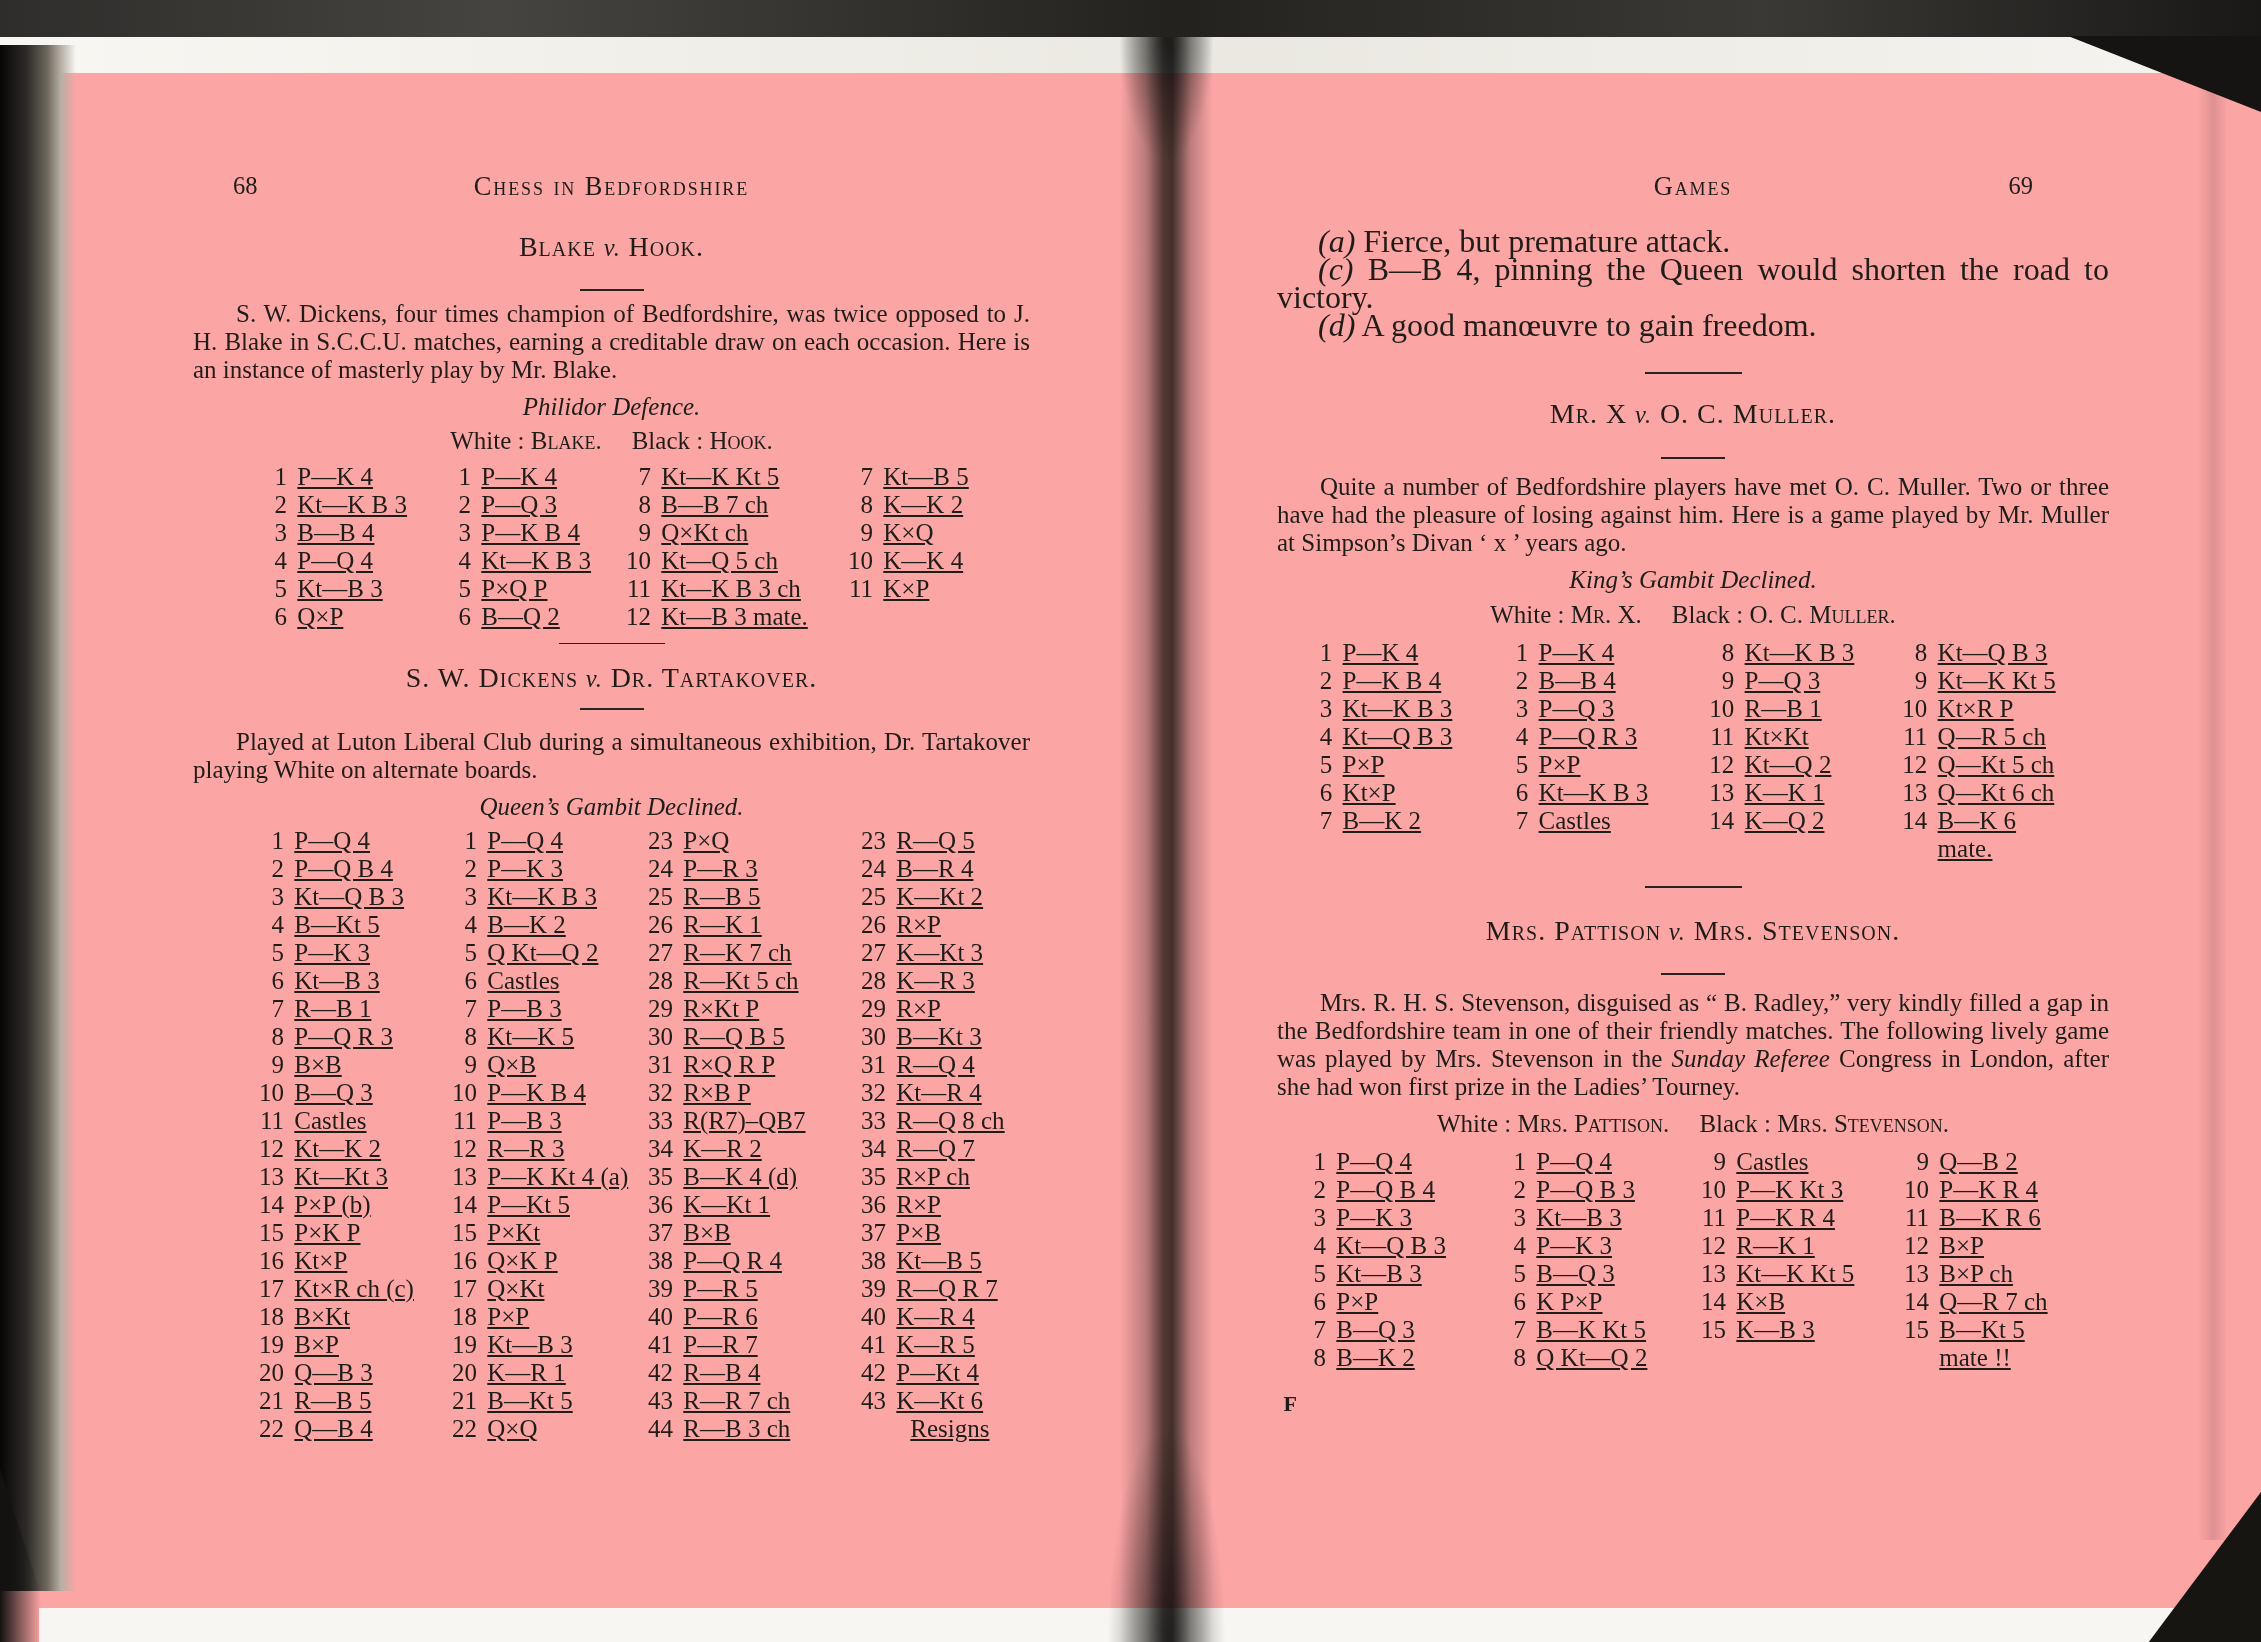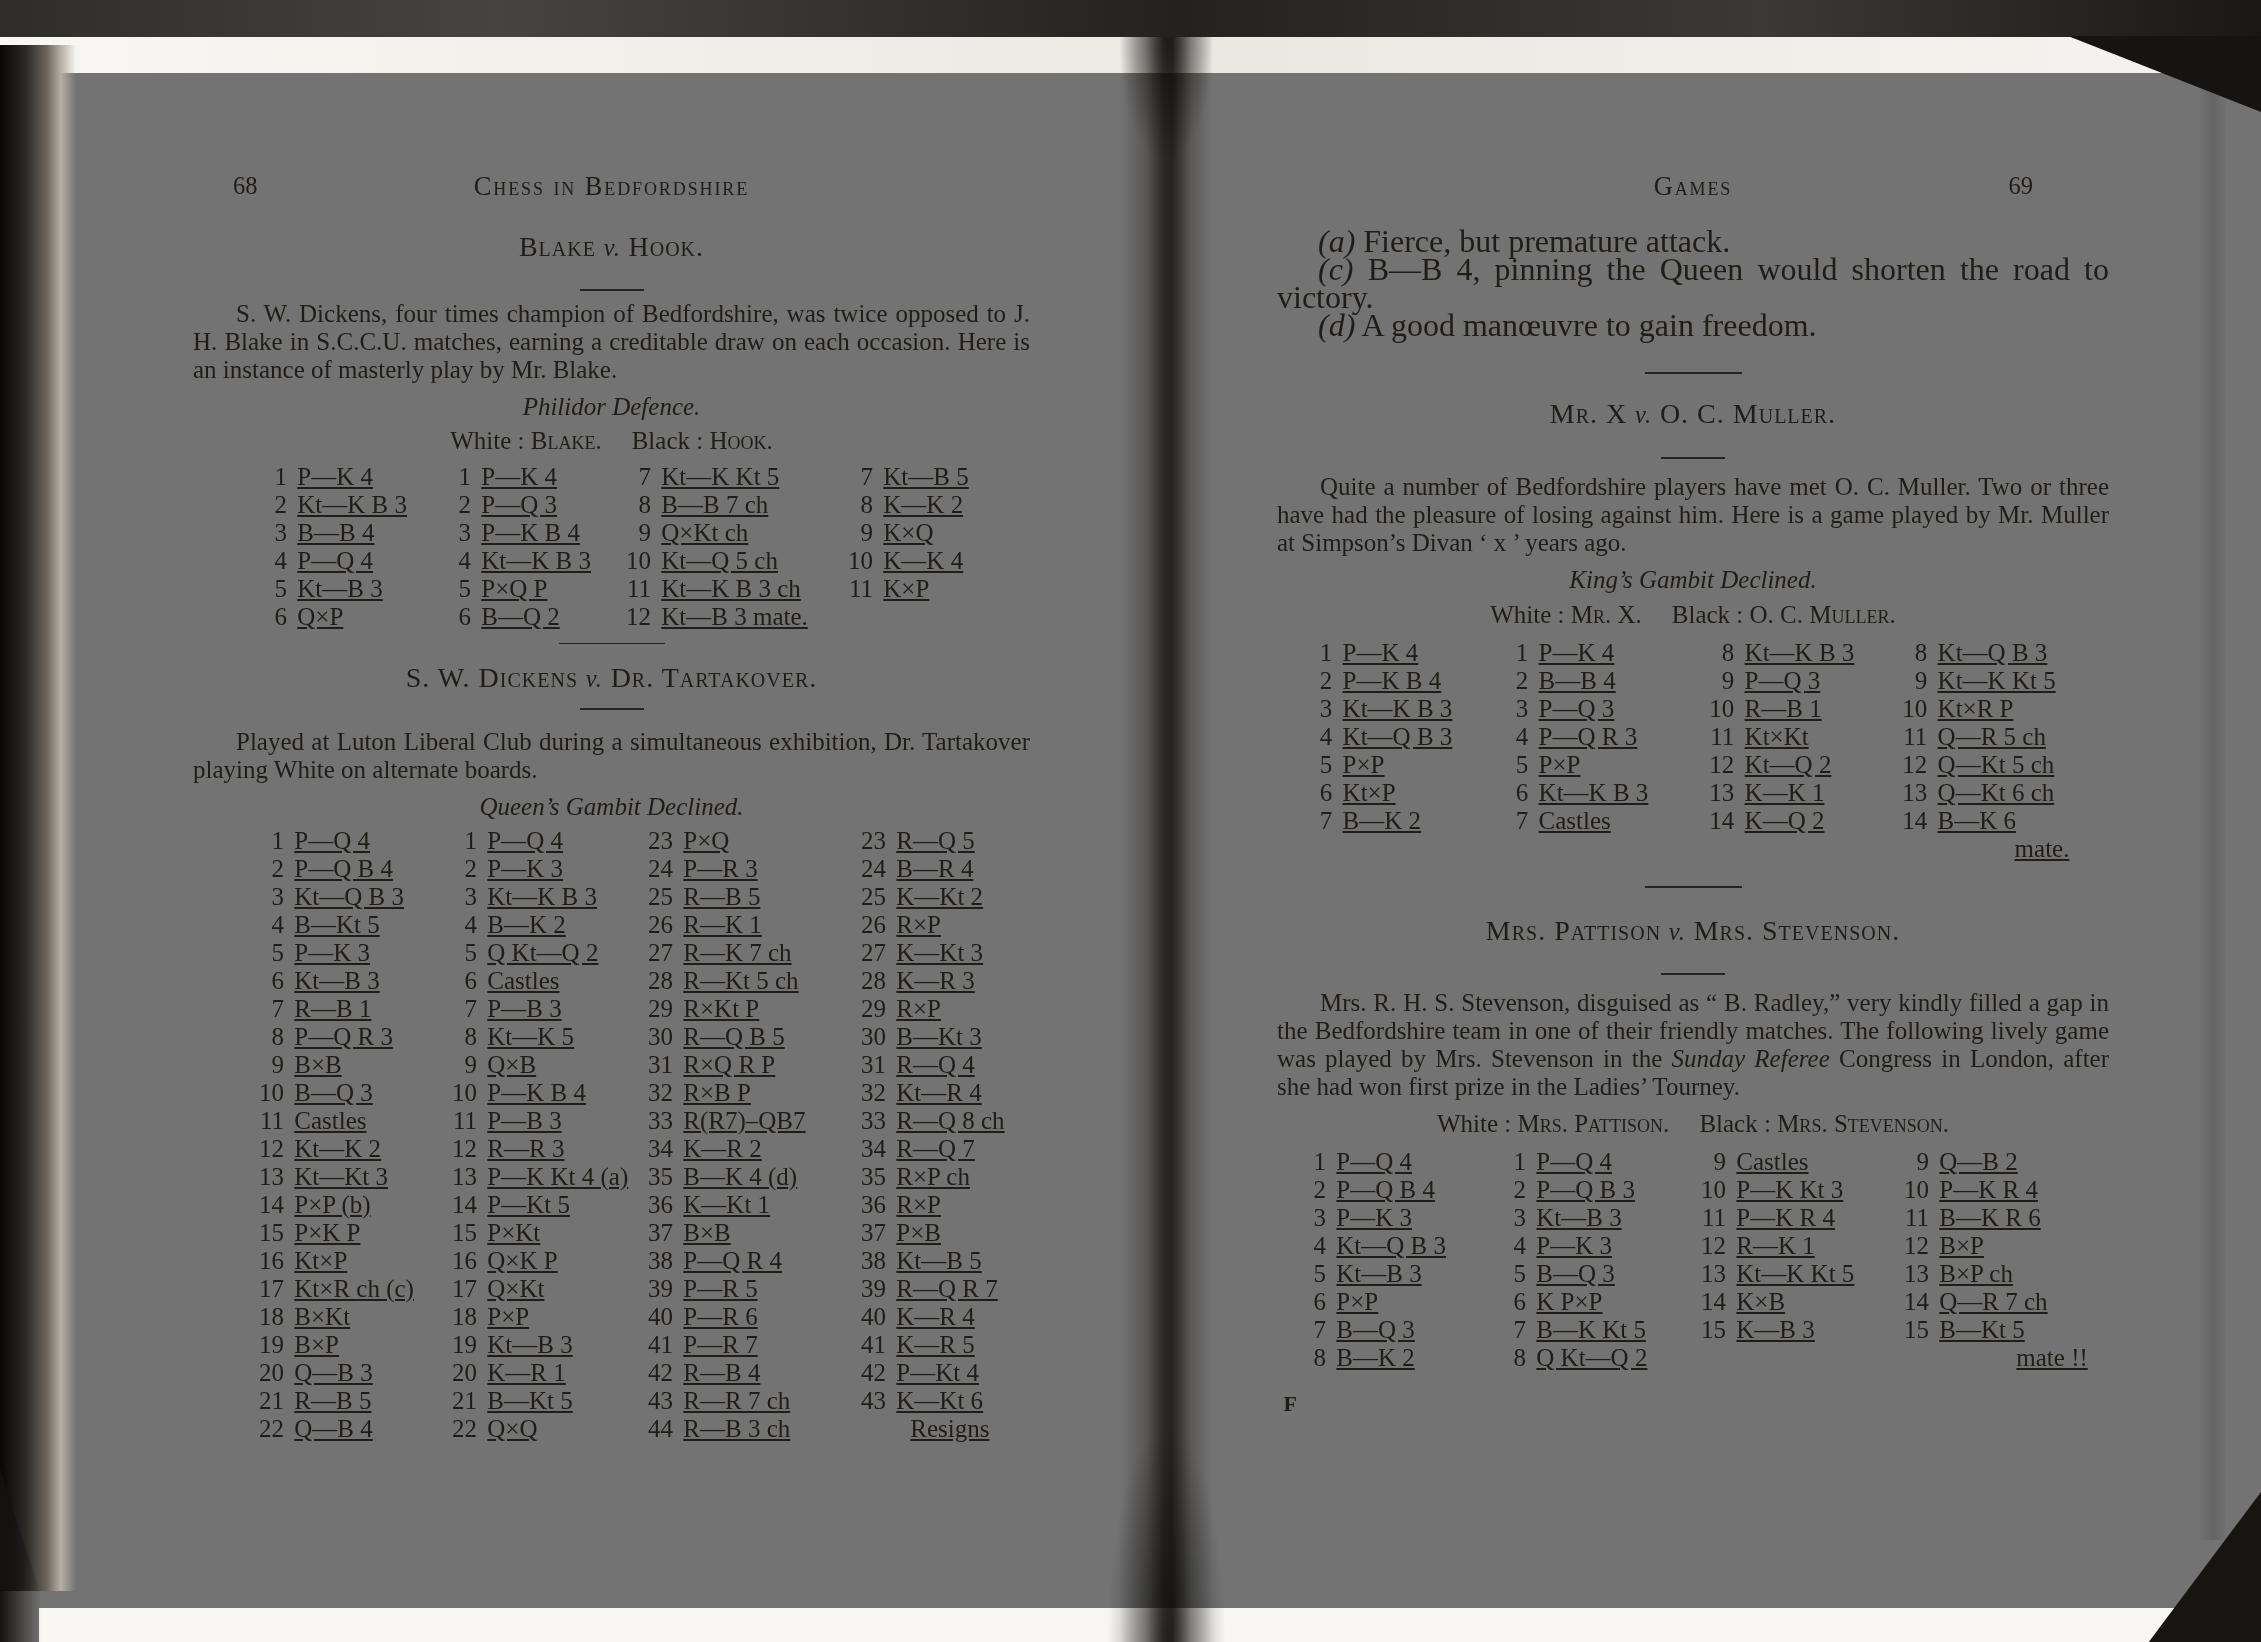--- a/index.html
+++ b/index.html
@@ -1,18 +1,18 @@
 <!DOCTYPE html>
 <html style="font-size:10.3px"><head>
 <meta charset="utf-8">
 <style>
   html,body{margin:0;padding:0;background:#54524e;}
   .spread{
     position:relative;width:2261px;height:1643px;overflow:hidden;
-    background:#737373;color:#201d19;
+    background:#fca5a5;color:#201d19;
     font-family:"Liberation Serif","DejaVu Serif",serif;
   }
   
   .band-top{position:absolute;left:0;top:0;width:100%;height:37px;
     background:linear-gradient(90deg,#2e2d2b,#454440 22%,#23221f 52%,#3a3936 78%,#191816);}
   .band-top-light{position:absolute;left:0;top:37px;width:100%;height:36px;
     background:linear-gradient(90deg,#f8f7f3,#eae8e1 55%,#f5f4f0);}
   .curl-left{position:absolute;left:0;top:45px;width:76px;height:1546px;
     background:linear-gradient(90deg,#060606 0%,#2e2b27 35%,#6e675d 62%,#b5afa4 80%,rgba(241,239,233,0) 100%);}
   .curl-bl{position:absolute;left:0;top:1469px;width:41px;height:174px;
@@ -63,21 +63,21 @@
   .bgroup{margin-left:30px;}
 
   .moves{display:grid;margin-top:7.7px;text-decoration:underline;}
   .g1moves{grid-template-columns:184px 180px 222px 187px;margin-left:58px;}
   .g2moves{grid-template-columns:193px 196px 213px 193px;margin-left:55px;margin-top:5.2px;}
   .g3moves{grid-template-columns:196px 206px 193px 213px;margin-left:19.3px;margin-top:10.3px;}
   .g4moves{grid-template-columns:200px 200px 203px 213px;margin-left:13px;margin-top:10.3px;}
   .mv{line-height:28px;white-space:nowrap;font-size:25px;}
   .mn{display:inline-block;width:36px;text-align:right;margin-right:10.3px;}
   .mv.shift1 .mm{margin-left:14px;}
-  .mv.shift2 .mm{margin-left:77px;}
+  .mv.shift2 .mm{}
 
   
   .l-title1{margin-top:30px;}
   .l-rule1{margin-top:26px;}
   .l-para1{margin-top:9px;}
   .l-rulesep{margin-top:11.6px;}
   .l-title2{margin-top:18px;}
   .l-rule2{margin-top:14px;}
   .l-para2{margin-top:18px;}
 

